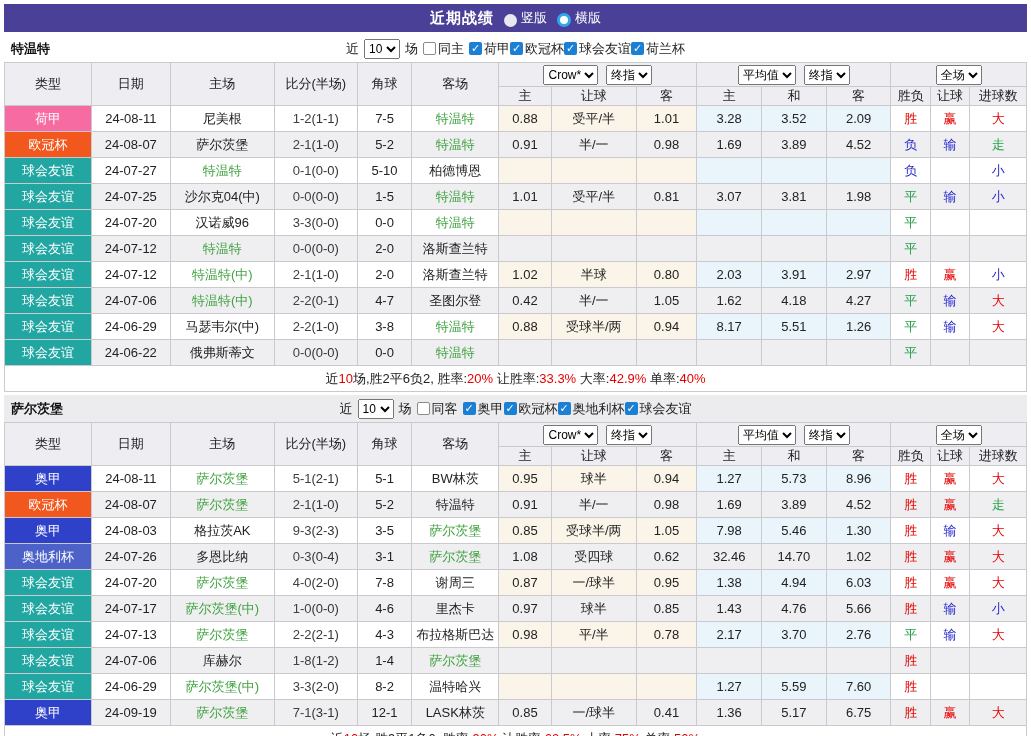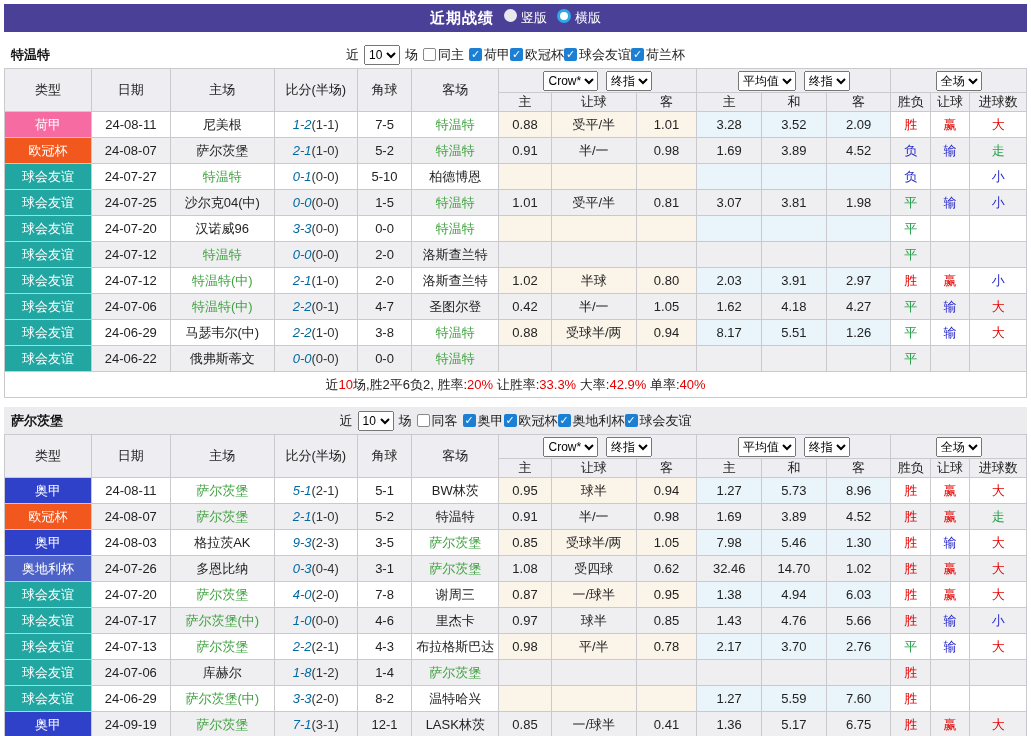--- a/index.html
+++ b/index.html
@@ -11,27 +11,27 @@
   }
   .page { width: 1023px; margin: 4px; }
 
   
   .titlebar {
     background:#4b4098; height:28px;
     display:flex; align-items:center; justify-content:center; gap:10px;
     color:#fff;
   }
   .titlebar .title { font-weight:bold; font-size:15px; letter-spacing:1px; }
-  .radio-opt { display:inline-flex; align-items:flex-start; gap:4px; cursor:pointer; font-size:13px; }
+  .radio-opt { display:inline-flex; align-items:flex-end; gap:4px; cursor:pointer; font-size:13px; }
   .radio { display:inline-block; border-radius:50%; }
   .radio.unsel { width:13px; height:13px; background:#e8e8ee; }
   .radio.sel   { width:14px; height:14px; background:#fff; border:3px solid #2ea8e8; }
 
   
-  .section { margin-top:9px; }
+  .section { margin-top:3px; }
   .filter-row {
     position:relative; height:27px;
     display:flex; align-items:center; justify-content:center; gap:5px;
     font-size:13px; background:#fff;
   }
   .section.sec2 .filter-row { background:#ececef; }
   .team-name { position:absolute; left:7px; font-weight:bold; font-size:13px; color:#111; }
   select { font-size:12px; height:20px; font-family:inherit; }
   .cb-item { display:inline-flex; align-items:center; gap:2px; cursor:pointer; }
   .cb {
@@ -48,21 +48,21 @@
   thead tr.h1 th { height:24px; }
   thead tr.h2 th { height:18px; }
   thead .grp select { margin:0 2px; }
   tbody td { height:26px; font-size:13px; background:#fff; }
   tbody tr.alt td { background:#efeff1; }
   tbody td.bg-o { background:#fbf4e9; }
   tbody td.bg-a { background:#eaf4fb; }
   td.c-type { color:#fff; font-size:13px; }
   td.team { color:#222; }
   td.team.hl { color:#3fa23f; }
-  td.score .ft { color:#0369a1;font-style:italic; }
+  td.score .ft { color:#404040; }
   td.score .ht { color:#333; }
   td.res { font-size:13px; }
   .red   { color:#e60000; }
   .blue  { color:#2929cc; }
   .green { color:#23a046; }
   tfoot td.summary { height:26px; background:#fff; font-size:13px; color:#222; }
   tfoot td.summary .red { color:#e60000; }
 </style>
 </head>
 <body>

